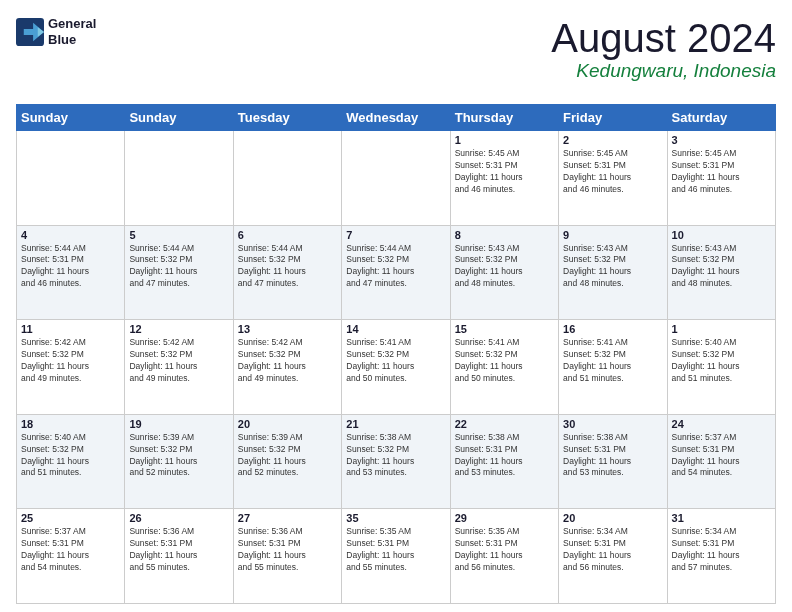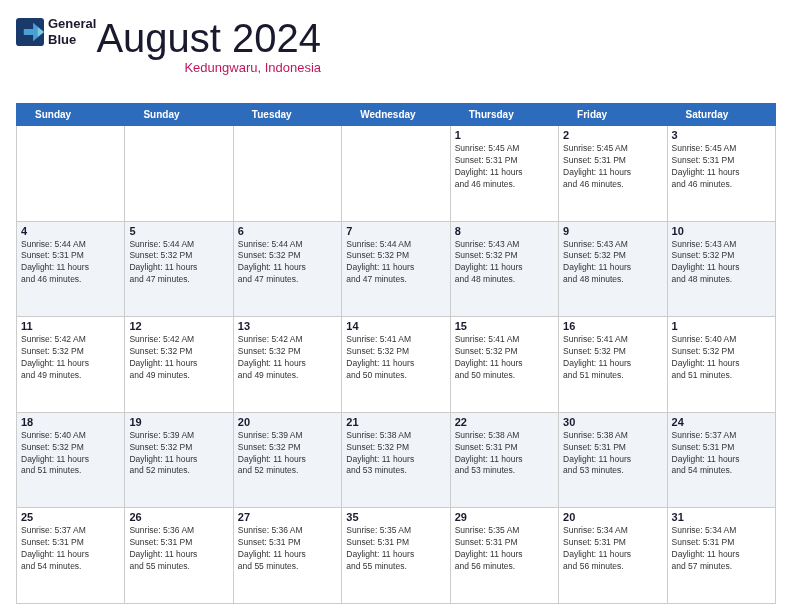--- a/index.html
+++ b/index.html
@@ -12,23 +12,23 @@
     }
     .page {
       width: 792px;
       height: 612px;
       padding: 16px 16px 8px 16px;
       display: flex;
       flex-direction: column;
     }
     .header {
       display: flex;
-      justify-content: flex-start;
+      justify-content: space-between;
       align-items: flex-start;
-      margin-bottom: 28px;
+      margin-bottom: 22px;
     }
     .logo {
       display: flex;
       align-items: center;
       gap: 4px;
     }
     .logo-text {
       font-size: 13px;
       font-weight: bold;
       color: #1a1a2e;
@@ -41,34 +41,35 @@
     .title-block {
       text-align: right;
     }
     .month-title {
       font-size: 40px;
       font-weight: 300;
       color: #1a1a2e;
       line-height: 1.1;
     }
     .location {
-      font-size: 13px;
-      color: #be185d;
+      font-size: 19px;
+      color: #15803d;
+      font-style: italic;
     }
     table {
       width: 100%;
       border-collapse: collapse;
       flex: 1;
     }
     thead tr th {
       background-color: #2d6bbd;
       color: white;
-      font-size: 10px;
+      font-size: 13px;
       font-weight: bold;
-      padding: 5px 18px;
+      padding: 5px 4px;
       text-align: left;
       border: 1px solid #2d6bbd;
     }
     tbody tr td {
       vertical-align: top;
       border: 1px solid #ccc;
       padding: 3px 4px;
       font-size: 8.5px;
       color: #222;
       width: 14.28%;

